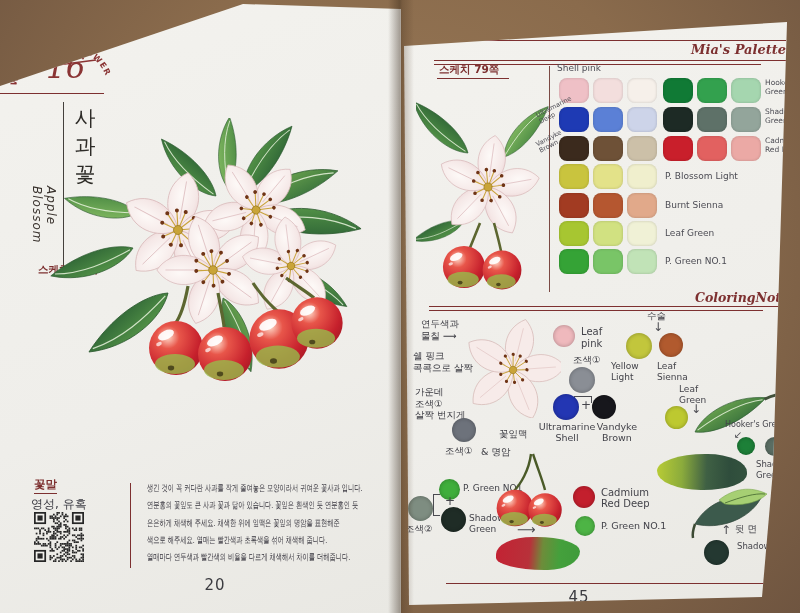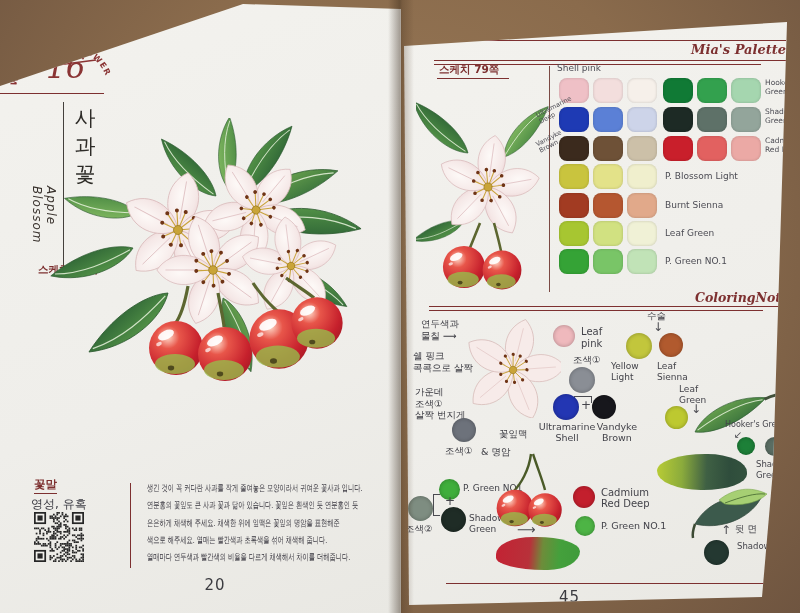--- a/index.html
+++ b/index.html
@@ -682,17 +682,17 @@
     <div class="arrow" style="left:116px;top:524px;font-size:13px">⟶</div>
     <div class="blend redgreen"></div>
 
     <div class="dot" style="left: 172px; top: 486px; width: 22px; height: 22px; background: rgb(195, 31, 45);"></div>
     <div class="note-en" style="left:200px;top:488px;font-size:10px">Cadmium
 Red Deep</div>
     <div class="dot" style="left: 174px; top: 516px; width: 20px; height: 20px; background: rgb(77, 180, 69);"></div>
     <div class="note-en" style="left:200px;top:521px;font-size:9.5px;white-space:nowrap">P. Green NO.1</div>
 
     <div class="rule" style="left:45px;top:583px;width:327px"></div>
-    <div class="pageno" style="left:158px;top:588px;width:40px;text-align:left">45</div>
+    <div class="pageno" style="left:158px;top:588px;width:40px;text-align:center">45</div>
   </div>
 
   <div class="spine"></div>
 </div>
 
 </body></html>

